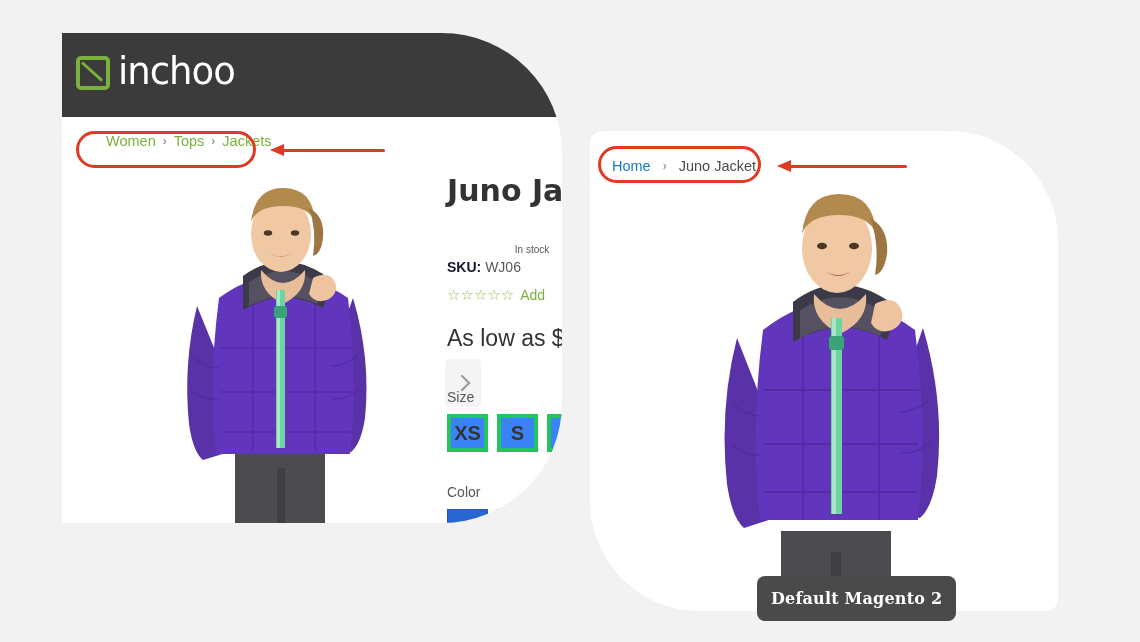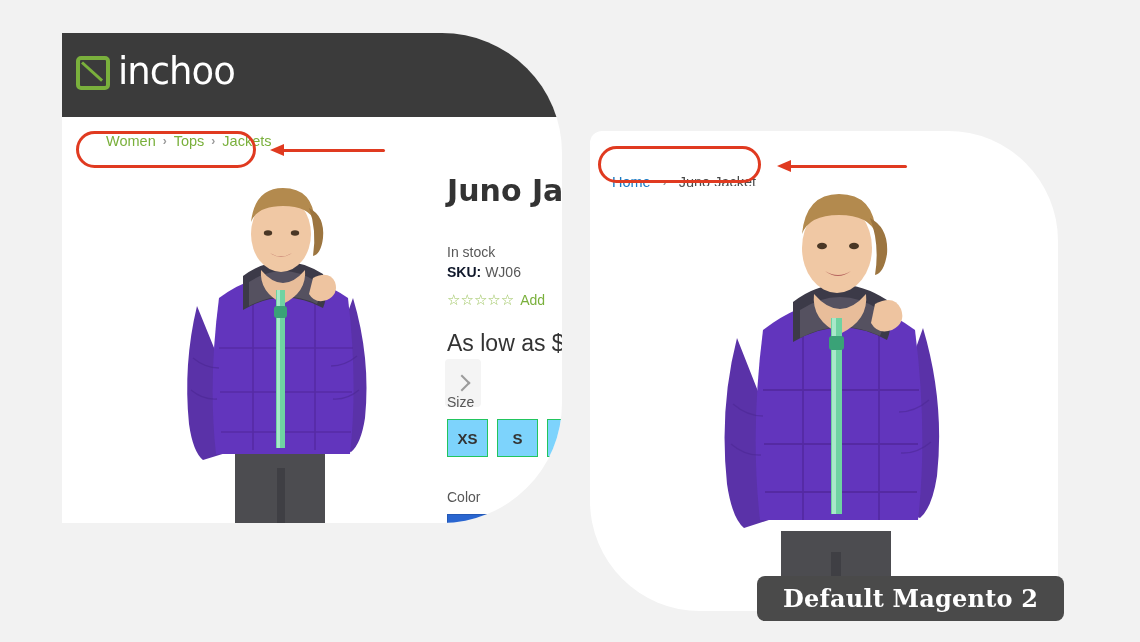--- a/index.html
+++ b/index.html
@@ -140,23 +140,24 @@
   }
   .pinfo-title {
     font-size: 30px;
     font-weight: bold;
     color: #333333;
     white-space: nowrap;
     font-family: "DejaVu Sans", sans-serif;
   }
   .pinfo-stock {
     margin-top: 36px;
-    font-size: 14px;
+    font-size: 10px;
     color: #575757;
     white-space: nowrap;
+    text-align: center;
   }
   .pinfo-sku {
     margin-top: 4px;
     font-size: 14px;
     color: #575757;
     white-space: nowrap;
   }
   .pinfo-sku b { color: #0f172a; }
   .pinfo-rating {
     margin-top: 11px;
@@ -180,29 +181,29 @@
   }
   .pinfo-size { margin-top: 37px; }
   .swatches {
     margin-top: 9px;
     display: flex;
     gap: 9px;
   }
   .sw-size {
     width: 41px;
     height: 38px;
-    border: 1px solid #22c55e;
+    border: 4px solid #22c55e;
     display: flex;
     align-items: center;
     justify-content: center;
-    font-size: 15px;
+    font-size: 20px;
     font-weight: bold;
     color: #333;
     box-sizing: border-box;
-    background: #7dd3fc;
+    background: #3b82f6;
   }
   .pinfo-color { margin-top: 32px; }
   .color-swatches {
     margin-top: 9px;
     display: flex;
     gap: 9px;
   }
   .sw-color {
     width: 41px;
     height: 14px;
@@ -228,21 +229,21 @@
     top: 131px;
     width: 468px;
     height: 480px;
     background: #ffffff;
     border-radius: 12px 110px 12px 110px;
     overflow: hidden;
   }
   .breadcrumb-right {
     position: absolute;
     left: 22px;
-    top: 43px;
+    top: 27px;
     font-size: 14.5px;
     display: flex;
     align-items: center;
     gap: 12px;
     white-space: nowrap;
   }
   .breadcrumb-right .home { color: #1979c3; }
   .breadcrumb-right .sep { color: #9a9a9a; font-size: 12px; font-weight: bold; }
   .breadcrumb-right .cur { color: #4a4a4a; }
 
@@ -271,29 +272,29 @@
     font-size: 20px;
     letter-spacing: .2px;
     white-space: nowrap;
     z-index: 20;
   }
   .badge-magento {
     position: absolute;
     left: 757px;
     top: 576px;
     height: 45px;
-    padding: 0 26px;
+    padding: 0 14px;
     background: #4a4a4a;
     border-radius: 8px;
     display: flex;
     align-items: center;
     color: #ffffff;
     font-family: "DejaVu Serif", serif;
     font-weight: bold;
-    font-size: 24px;
+    font-size: 16px;
     letter-spacing: .2px;
     white-space: nowrap;
     z-index: 20;
   }
 
   
   .hl-box {
     position: absolute;
     border: 3px solid #e03a20;
     border-radius: 22px;

